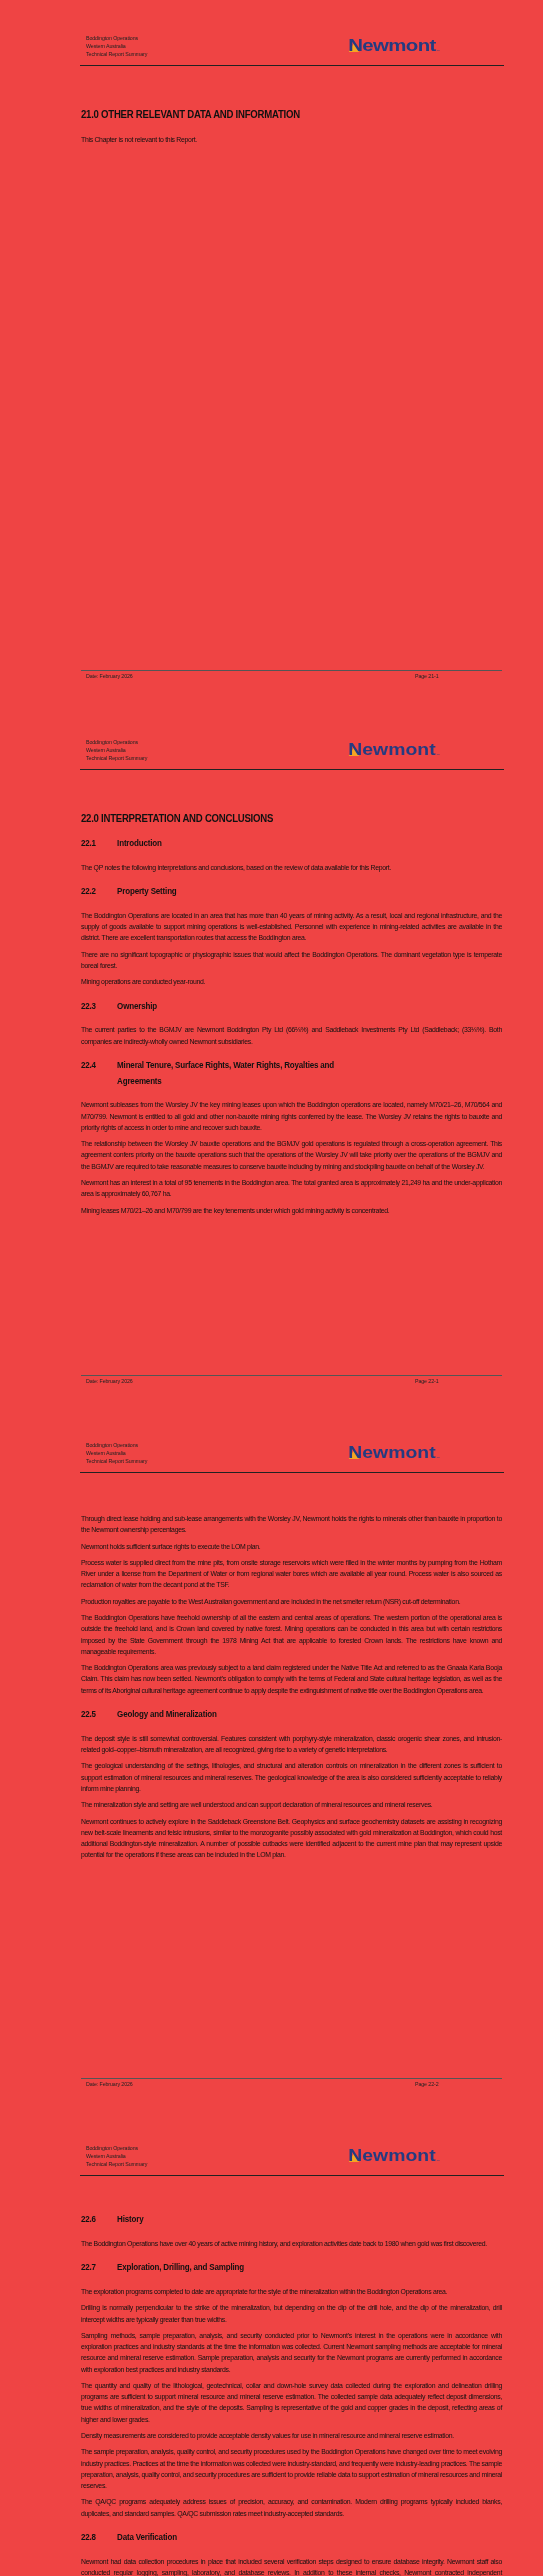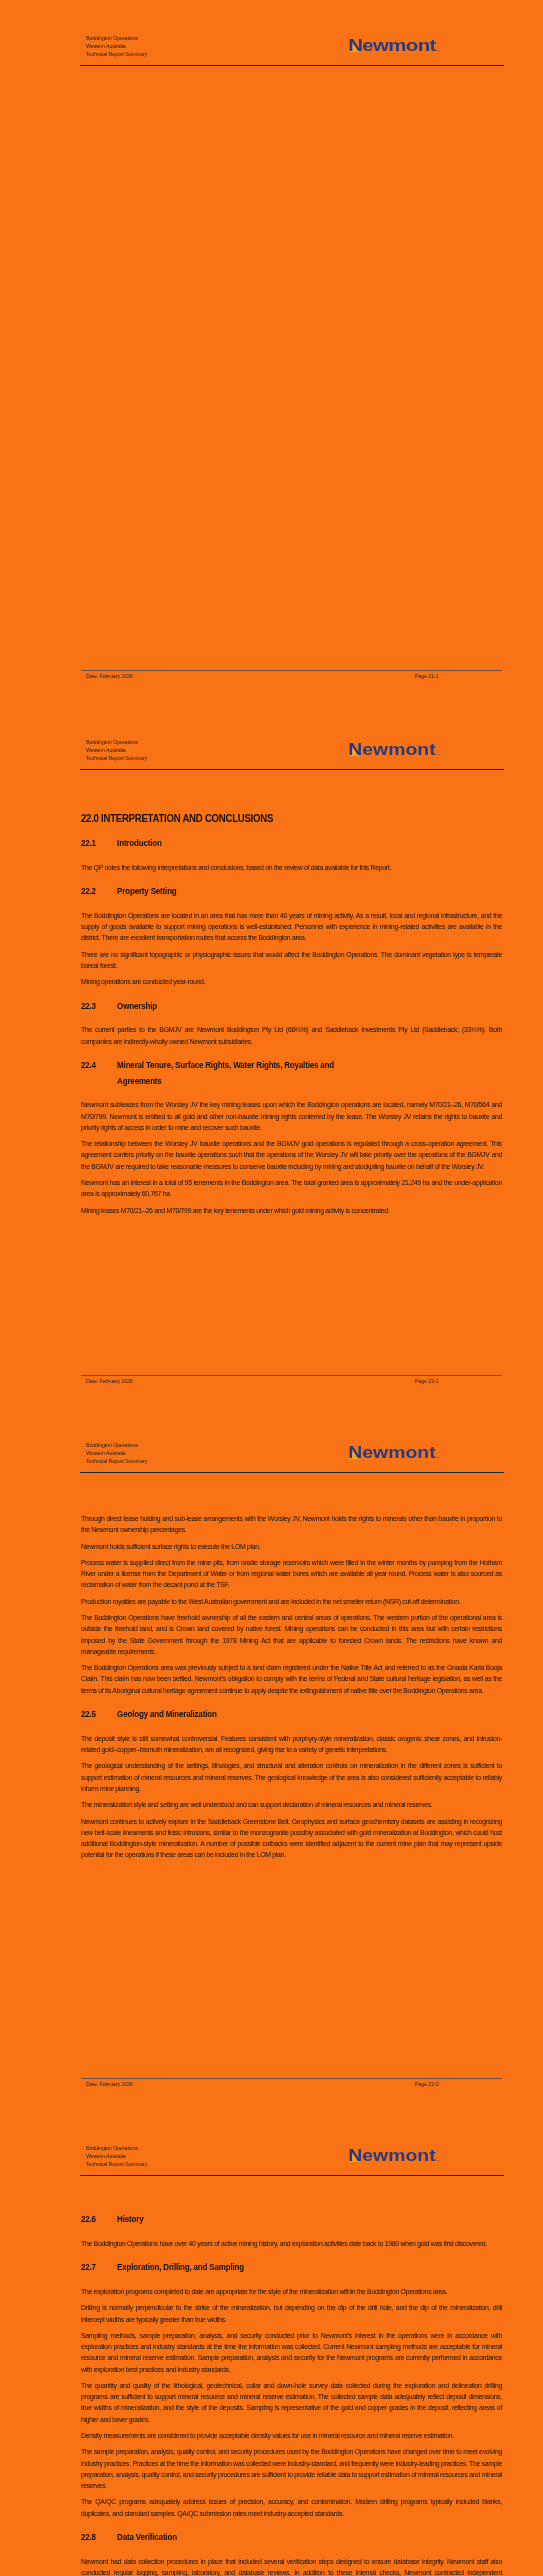--- a/index.html
+++ b/index.html
@@ -1,17 +1,17 @@
 <!DOCTYPE html>
 <html style="font-size:8.2px"><head>
 <meta charset="utf-8">
 <style>
   html, body { margin: 0; padding: 0; background: #ffffff; }
   body { width: 544px; font-family: "Liberation Sans", sans-serif; color: #111; }
-  .page { position: relative; width: 544px; background: #f97316; overflow: hidden; }
+  .page { position: relative; width: 544px; background: #ef4444; overflow: hidden; }
   .hdr { position: absolute; left: 0; top: 0; width: 544px; height: 67px; }
   .hdr-lines { position: absolute; left: 42px; top: 34px; font-size: 5.4px; line-height: 8.2px; color: #222; letter-spacing: -0.1px; }
   .hdr-lines div { white-space: nowrap; }
   .logo-wrap { position: absolute; left: 170px; top: 36px; }
   .hdr-rule { position: absolute; left: 39px; top: 65px; width: 207px; height: 0; border-top: 0.8px solid #222; }
   .ftr { position: absolute; left: 0; width: 544px; height: 15.5px; }
   .ftr-rule { position: absolute; left: 40px; top: 0; width: 206px; height: 0; border-top: 0.8px solid #555; }
   .ftr-date { position: absolute; left: 42px; top: 2.6px; font-size: 5.4px; color: #222; white-space: nowrap; letter-spacing: -0.1px; }
   .ftr-page { position: absolute; left: 203px; top: 2.6px; font-size: 5.4px; color: #222; white-space: nowrap; letter-spacing: -0.1px; }
   .content { position: absolute; left: 40px; width: 206px; }
@@ -57,20 +57,25 @@
     <div class="logo-wrap">
       <svg width="93" height="18.5" viewBox="0 0 180 36">
         <polygon points="1,31 11,14 21,31" fill="#f5a623"></polygon>
         <text x="0" y="30" font-family="Liberation Sans, sans-serif" font-weight="bold" font-size="31" fill="#253b80" textLength="170" lengthAdjust="spacingAndGlyphs" letter-spacing="-1">Newmont</text>
         <text x="172" y="30" font-family="Liberation Sans, sans-serif" font-size="4" fill="#253b80">TM</text>
       </svg>
     </div>
     <div class="hdr-rule"></div>
   </div>
 
+  <div class="content" style="top:108px;">
+    <h1 class="h1">21.0 OTHER RELEVANT DATA AND INFORMATION</h1>
+    <div style="height:13.4px"></div>
+    <p class="body">This Chapter is not relevant to this Report.</p>
+  </div>
 
   <div class="ftr" style="top:670px;">
     <div class="ftr-rule"></div>
     <div class="ftr-date">Date:  February 2026</div>
     <div class="ftr-page">Page 21-1</div>
   </div>
 </div>
 
 <div class="page" style="height:703px;">
   <div class="hdr">

